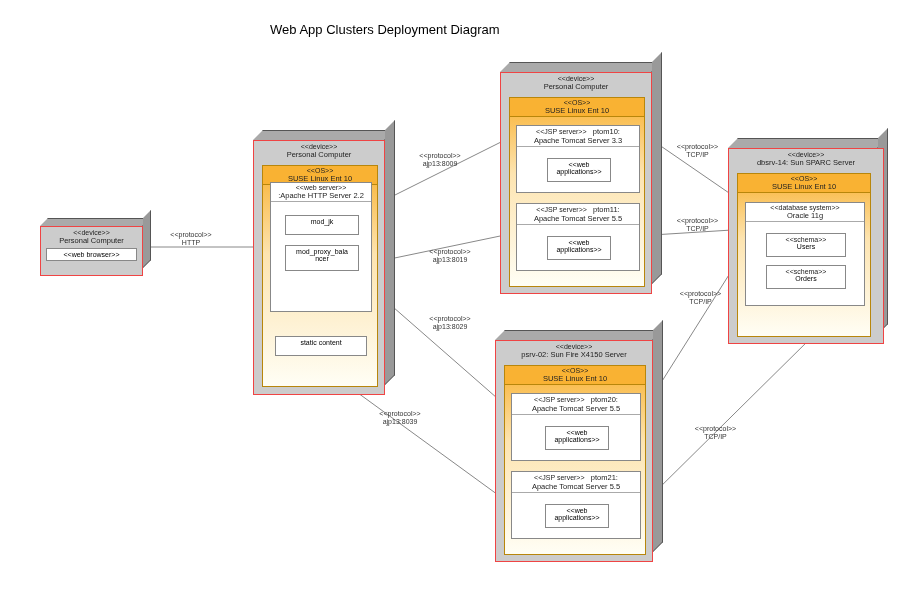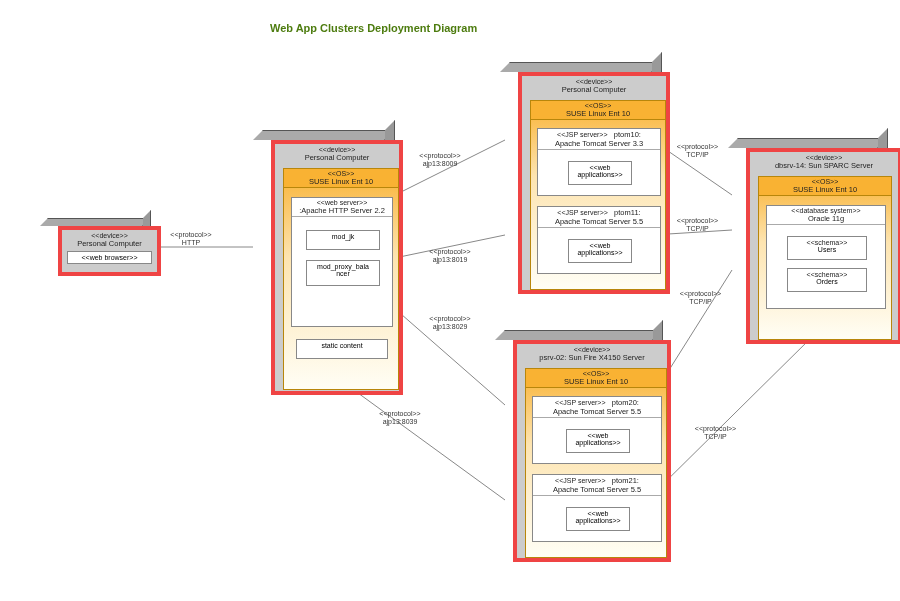--- a/index.html
+++ b/index.html
@@ -1,19 +1,19 @@
 <!DOCTYPE html>
 <html><head>
 <meta charset="utf-8">
 <style>
 * { box-sizing: border-box; margin: 0; padding: 0; }
 body { font-family: Verdana, Arial, sans-serif; background: #fff; width: 900px; height: 601px; position: relative; overflow: hidden; }
-.title { position: absolute; font-weight: bold; font-size: 11px; color: #4d7c0f; }
+.title { position: absolute; font-weight: normal; font-size: 13px; color: #000000; }
 .node3d { position: absolute; }
-.node3d .front { position: absolute; background: #ccc; border: 4px solid #ef4444; margin-left: 18px; }
+.node3d .front { position: absolute; background: #ccc; border: 1px solid #ef4444; }
 .node3d .top { position: absolute; background: #aaa; border-top: 1px solid #555; border-right: 1px solid #555; transform: skewX(-45deg); transform-origin: bottom left; }
 .node3d .side { position: absolute; background: #999; border-right: 1px solid #555; border-bottom: 1px solid #555; transform: skewY(-45deg); transform-origin: top left; }
 .stereo { font-size: 7px; text-align: center; color: #222; }
 .label { font-size: 7.5px; text-align: center; color: #222; }
 .os-box { position: absolute; border: 1px solid #b8860b; background: linear-gradient(180deg, #f9b233 0%, #fde4b0 40%, #fffef5 100%); }
 .os-header { background: #f9b233; border-bottom: 1px solid #b8860b; text-align: center; padding: 1px 0; }
 .comp-box { position: absolute; background: #fff; border: 1px solid #888; }
 .comp-header { text-align: center; padding: 1px 2px; border-bottom: 1px solid #aaa; }
 .inner-box { position: absolute; background: #fff; border: 1px solid #888; text-align: center; font-size: 7px; padding: 2px; }
 .small-box { background: #fff; border: 1px solid #888; text-align: center; font-size: 7px; padding: 2px 4px; display: inline-block; }
@@ -56,21 +56,21 @@
   <div class="top" style="left:0; top:0; width:132px; height:10px;"></div>
   <div class="side" style="left:132px; top:0; width:10px; height:255px;"></div>
   <div class="front" style="left:0; top:10px; width:132px; height:255px;">
     <div class="stereo" style="margin-top:2px;">&lt;&lt;device&gt;&gt;</div>
     <div class="label">Personal Computer</div>
     <div class="os-box" style="left:8px; top:24px; width:116px; height:222px;">
       <div class="os-header">
         <div class="stereo">&lt;&lt;OS&gt;&gt;</div>
         <div class="label" style="font-weight:normal;">SUSE Linux Ent 10</div>
       </div>
-      <div class="comp-box" style="left:7px; top:28px; width:102px; height:130px;">
+      <div class="comp-box" style="left:7px; top:16px; width:102px; height:130px;">
         <div class="comp-header">
           <div class="stereo">&lt;&lt;web server&gt;&gt;</div>
           <div class="label">:Apache HTTP Server 2.2</div>
         </div>
         <div class="inner-box" style="left:14px; top:32px; width:74px; height:20px;">mod_jk</div>
         <div class="inner-box" style="left:14px; top:62px; width:74px; height:26px; white-space:pre-line;">mod_proxy_bala
 ncer</div>
       </div>
       <div class="inner-box" style="left:12px; top:170px; width:92px; height:20px;">static content</div>
     </div>

